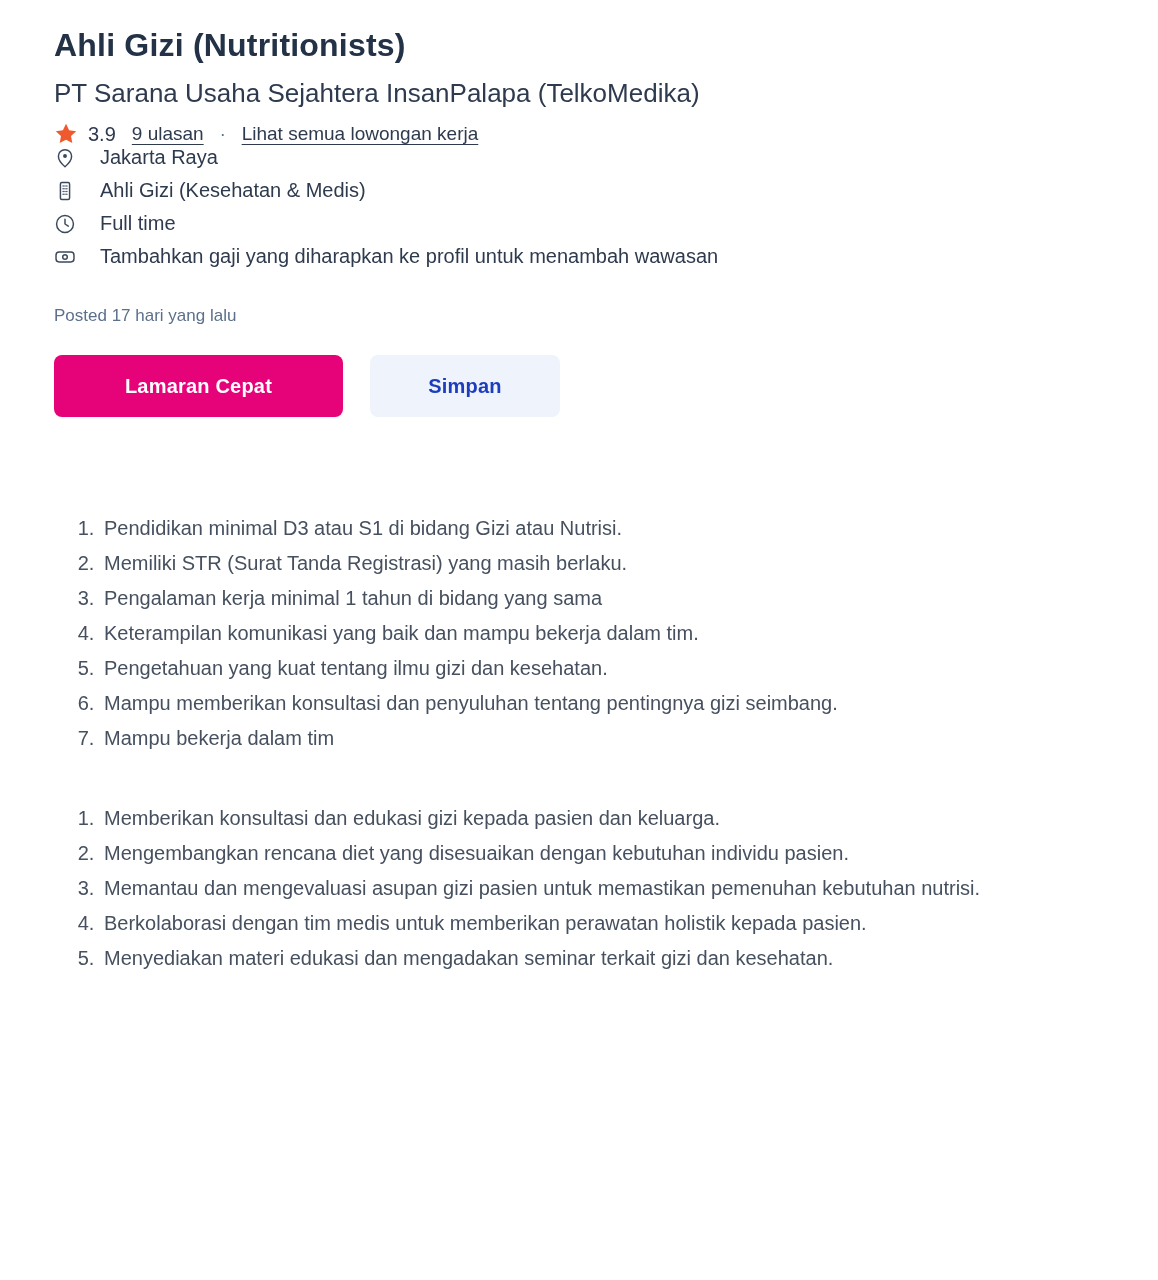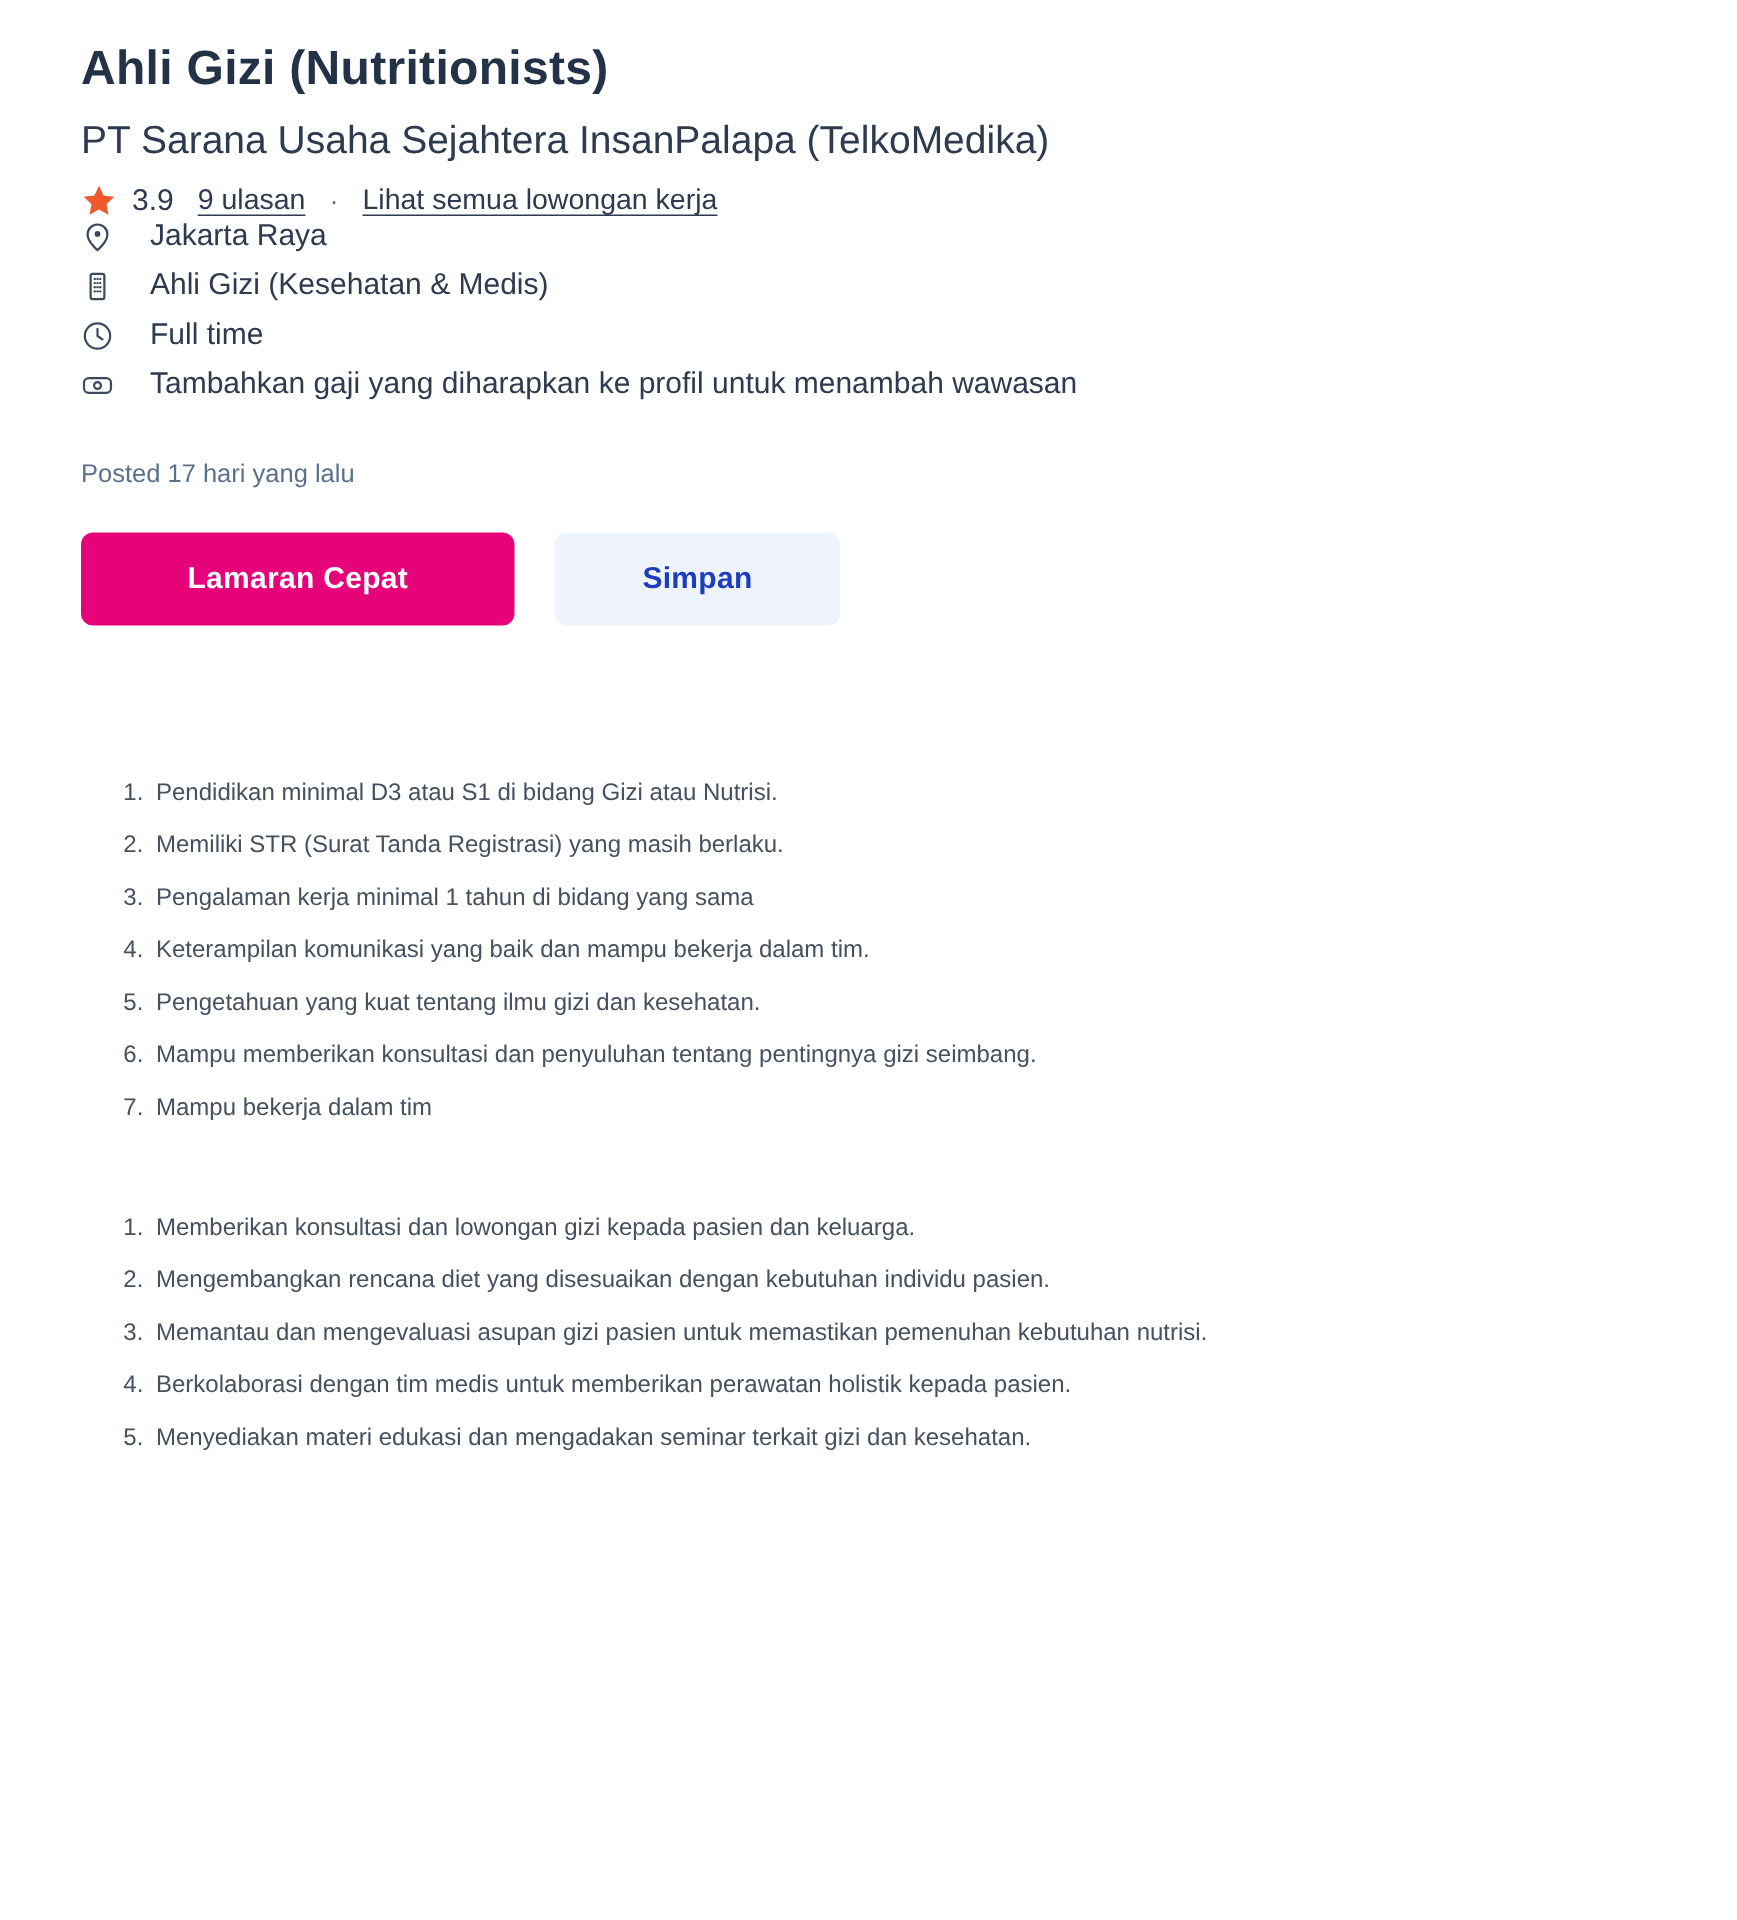--- a/index.html
+++ b/index.html
@@ -113,21 +113,21 @@
     font-size:22px;
     font-weight:400;
     color:var(--heading-text);
   }
   .section-1{margin-top:94px;}
   .section-2{margin-top:45px;}
   .section ol{
     margin-top:22px;
     padding-left:46px;
     max-width:1075px;
-    font-size:16px;
+    font-size:20px;
     line-height:35px;
     color:var(--body-text);
   }
   .section ol li{padding-left:4px;}
 </style>
 </head>
 <body>
 
 <div class="page">
 
@@ -218,21 +218,21 @@
         <li>Pengalaman kerja minimal 1 tahun di bidang yang sama</li>
         <li>Keterampilan komunikasi yang baik dan mampu bekerja dalam tim.</li>
         <li>Pengetahuan yang kuat tentang ilmu gizi dan kesehatan.</li>
         <li>Mampu memberikan konsultasi dan penyuluhan tentang pentingnya gizi seimbang.</li>
         <li>Mampu bekerja dalam tim</li>
       </ol>
   </section>
 
   <section class="section section-2">
     <ol>
-        <li>Memberikan konsultasi dan lowongan gizi kepada pasien dan keluarga.</li>
+        <li>Memberikan konsultasi dan edukasi gizi kepada pasien dan keluarga.</li>
         <li>Mengembangkan rencana diet yang disesuaikan dengan kebutuhan individu pasien.</li>
         <li>Memantau dan mengevaluasi asupan gizi pasien untuk memastikan pemenuhan kebutuhan nutrisi.</li>
         <li>Berkolaborasi dengan tim medis untuk memberikan perawatan holistik kepada pasien.</li>
         <li>Menyediakan materi edukasi dan mengadakan seminar terkait gizi dan kesehatan.</li>
       </ol>
   </section>
 
 </div>
 
 </body></html>

